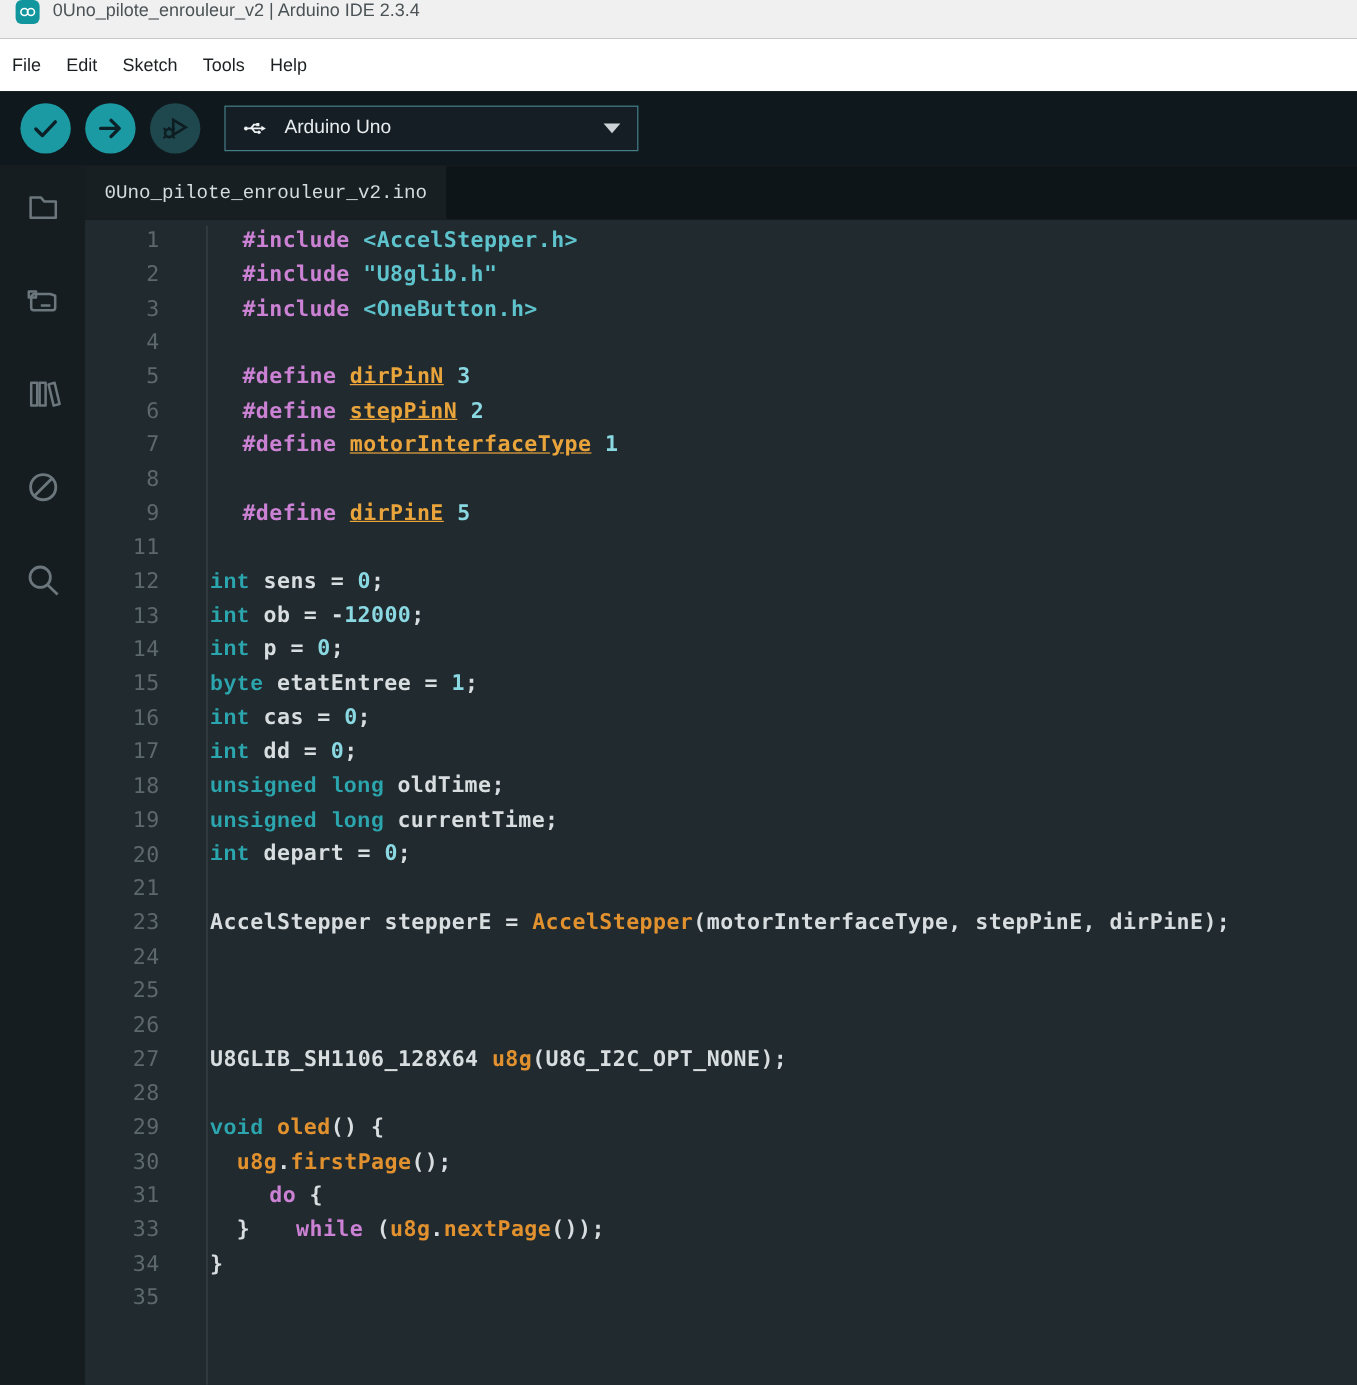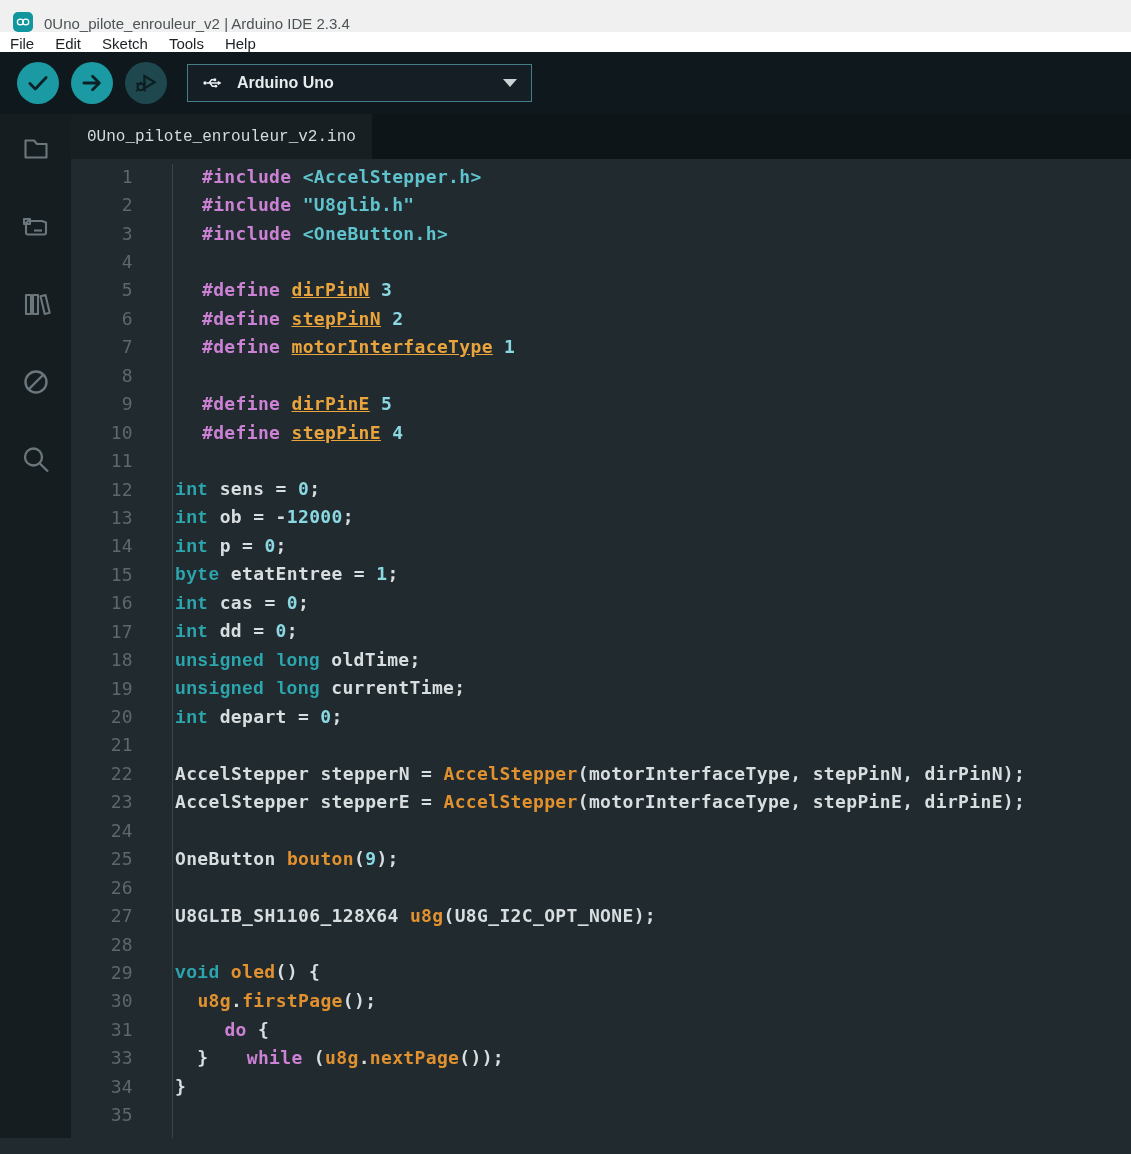--- a/index.html
+++ b/index.html
@@ -2,29 +2,29 @@
 <html style="--tk-kw: #cc82d4; --tk-hdr: #5ec3cc; --tk-type: #2ca6ae; --tk-id: #eaa43c; --tk-call: #e2912f; --tk-num: #8ad8e2; --tk-pl: #d8dde0;"><head>
 <meta charset="utf-8">
 <style>
   html,body{margin:0;padding:0;}
   body{
     width:1131px;height:1154px;overflow:hidden;position:relative;
     background:#212a2e;font-family:"Liberation Sans",sans-serif;
     -webkit-font-smoothing:antialiased;
   }
   
-  .titlebar{height:32px;background:#f0f0f0;display:flex;align-items:flex-end;padding-left:13px;gap:11px;box-sizing:border-box;}
+  .titlebar{height:32px;background:#f0f0f0;display:flex;align-items:flex-start;padding-left:13px;gap:11px;box-sizing:border-box;}
   .app-icon{width:20px;height:20px;border-radius:5px;background:#12969e;display:flex;align-items:center;justify-content:center;flex:none;}
   .app-icon svg{width:16px;height:16px;display:block;}
   .title-text{font-size:15px;color:#4c5356;}
   
-  .menubar{height:20px;background:#ffffff;display:flex;align-items:flex-end;padding-left:10px;box-sizing:border-box;}
+  .menubar{height:44px;background:#ffffff;display:flex;align-items:center;padding-left:10px;box-sizing:border-box;}
   .menu-item{font-size:15px;color:#1d2022;margin-right:21px;cursor:default;}
   
-  .toolbar{height:62px;background:#0f181c;display:flex;align-items:center;padding-left:17px;box-sizing:border-box;font-weight:bold;}
+  .toolbar{height:62px;background:#0f181c;display:flex;align-items:center;padding-left:17px;box-sizing:border-box;}
   .tb-btn{width:42px;height:42px;border-radius:50%;border:none;padding:0;margin-right:12px;
     display:flex;align-items:center;justify-content:center;background:#1c9aa3;cursor:pointer;flex:none;}
   .tb-btn.disabled{background:#1f484e;}
   .tb-btn svg{width:26px;height:26px;display:block;}
   .board-selector{margin-left:8px;width:345px;height:38px;box-sizing:border-box;border:1px solid #447e87;
     background:#141e24;display:flex;align-items:center;padding:0 14px;gap:15px;cursor:pointer;}
   .board-selector .usb{width:20px;height:20px;flex:none;}
   .bs-label{font-size:16px;color:#e8ecee;}
   .caret{margin-left:auto;width:0;height:0;border-left:7px solid transparent;border-right:7px solid transparent;border-top:8px solid #ccd3d6;}
   
@@ -179,24 +179,20 @@
             </div>
             <div class="line">
               <span class="ln">8</span>
               <span class="code"></span>
             </div>
             <div class="line">
               <span class="ln">9</span>
               <span class="code"><span class="tk-kw">#define</span><span class="tk-pl"> </span><span class="tk-id">dirPinE</span><span class="tk-pl"> </span><span class="tk-num">5</span></span>
             </div>
             <div class="line">
-              <span class="ln">10</span>
-              <span class="code"><span class="tk-kw">#define</span><span class="tk-pl"> </span><span class="tk-id">stepPinE</span><span class="tk-pl"> </span><span class="tk-num">4</span></span>
-            </div>
-            <div class="line">
               <span class="ln">11</span>
               <span class="code"></span>
             </div>
             <div class="line">
               <span class="ln">12</span>
               <span class="code"><span class="tk-type">int</span><span class="tk-pl"> sens = </span><span class="tk-num">0</span><span class="tk-pl">;</span></span>
             </div>
             <div class="line">
               <span class="ln">13</span>
               <span class="code"><span class="tk-type">int</span><span class="tk-pl"> ob = -</span><span class="tk-num">12000</span><span class="tk-pl">;</span></span>
@@ -227,34 +223,29 @@
             </div>
             <div class="line">
               <span class="ln">20</span>
               <span class="code"><span class="tk-type">int</span><span class="tk-pl"> depart = </span><span class="tk-num">0</span><span class="tk-pl">;</span></span>
             </div>
             <div class="line">
               <span class="ln">21</span>
               <span class="code"></span>
             </div>
             <div class="line">
-              <span class="ln">22</span>
-              <span class="code"><span class="tk-pl">AccelStepper stepperN = </span><span class="tk-call">AccelStepper</span><span class="tk-pl">(motorInterfaceType, stepPinN, dirPinN);</span></span>
-            </div>
-            <div class="line">
               <span class="ln">23</span>
               <span class="code"><span class="tk-pl">AccelStepper stepperE = </span><span class="tk-call">AccelStepper</span><span class="tk-pl">(motorInterfaceType, stepPinE, dirPinE);</span></span>
             </div>
             <div class="line">
               <span class="ln">24</span>
               <span class="code"></span>
             </div>
             <div class="line">
               <span class="ln">25</span>
-              <span class="code"><span class="tk-pl">OneButton </span><span class="tk-call">bouton</span><span class="tk-pl">(</span><span class="tk-num">9</span><span class="tk-pl">);</span></span>
             </div>
             <div class="line">
               <span class="ln">26</span>
               <span class="code"></span>
             </div>
             <div class="line">
               <span class="ln">27</span>
               <span class="code"><span class="tk-pl">U8GLIB_SH1106_128X64 </span><span class="tk-call">u8g</span><span class="tk-pl">(U8G_I2C_OPT_NONE);</span></span>
             </div>
             <div class="line">

